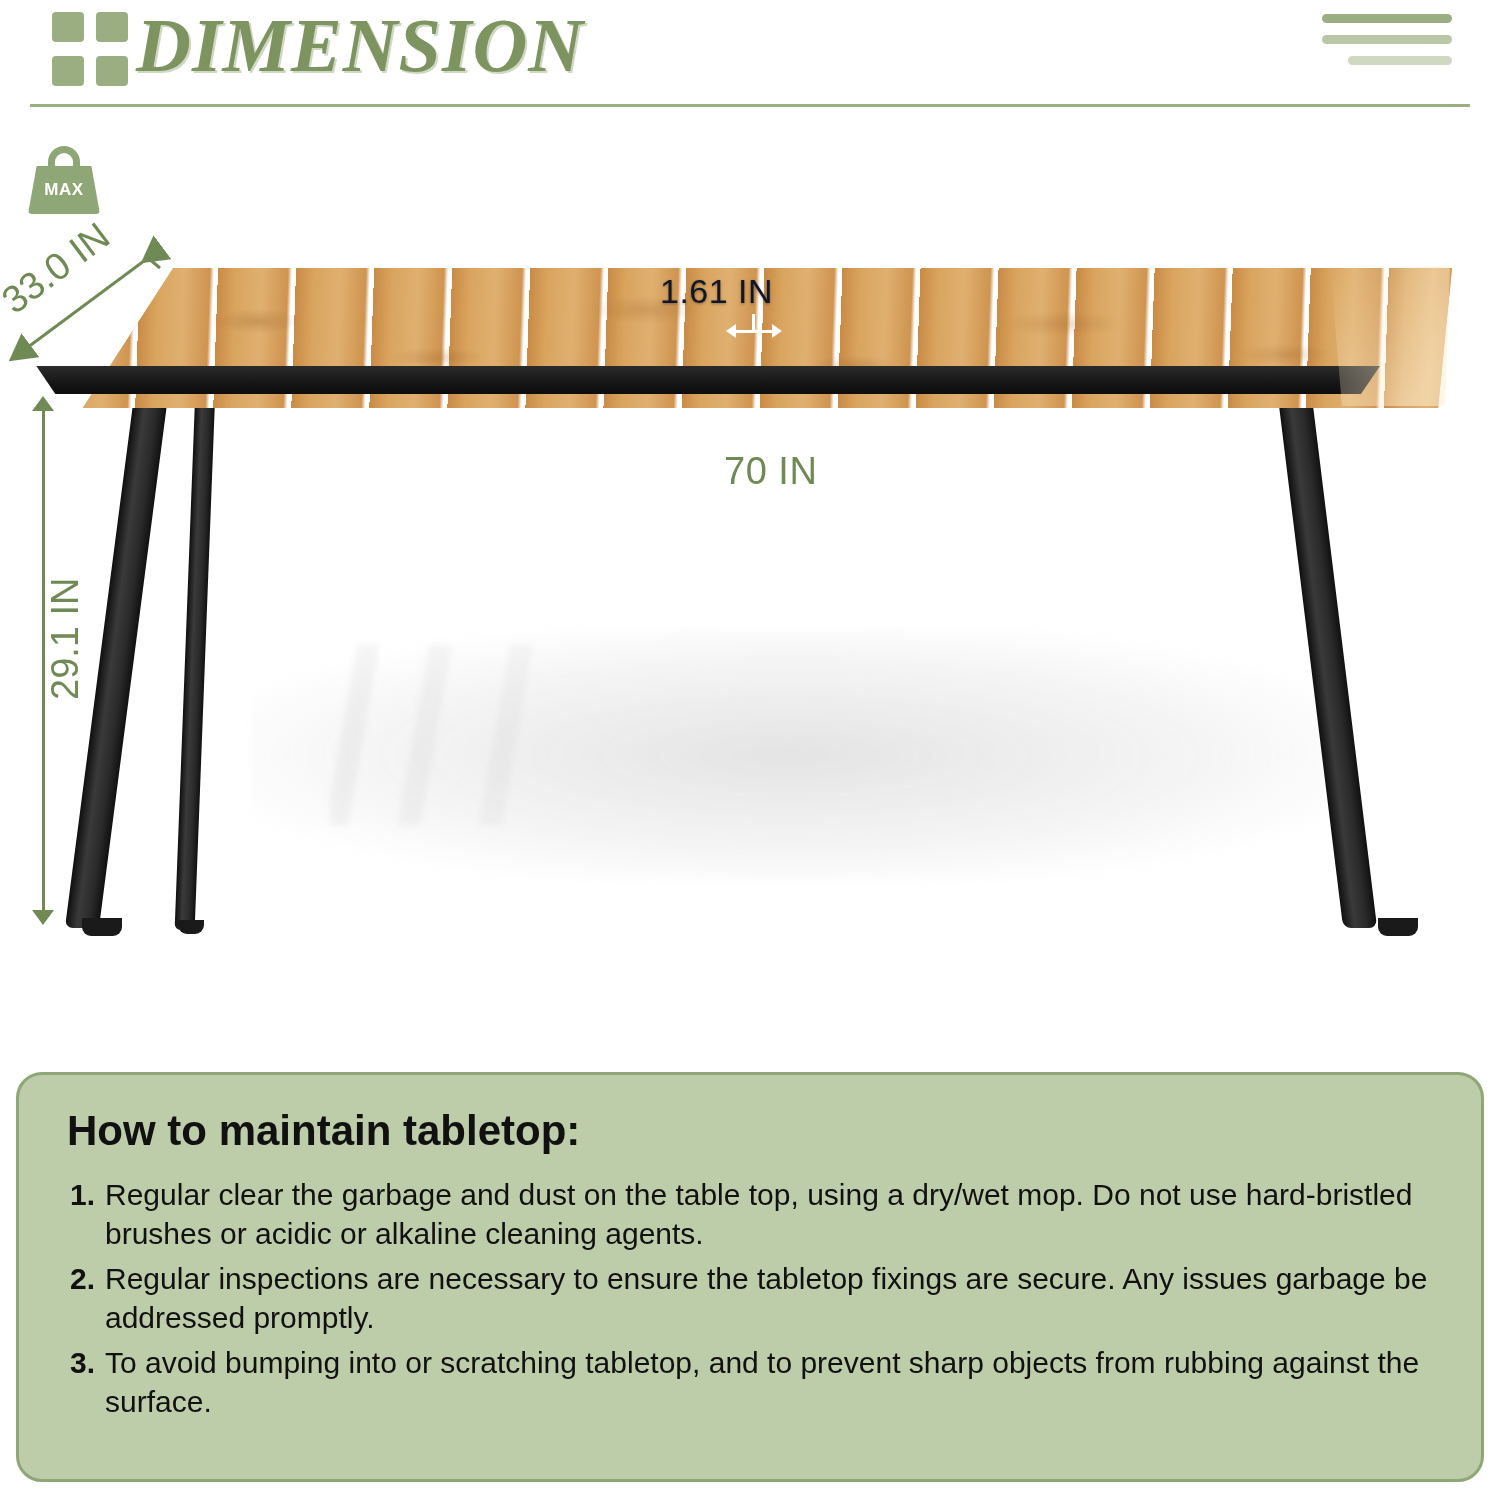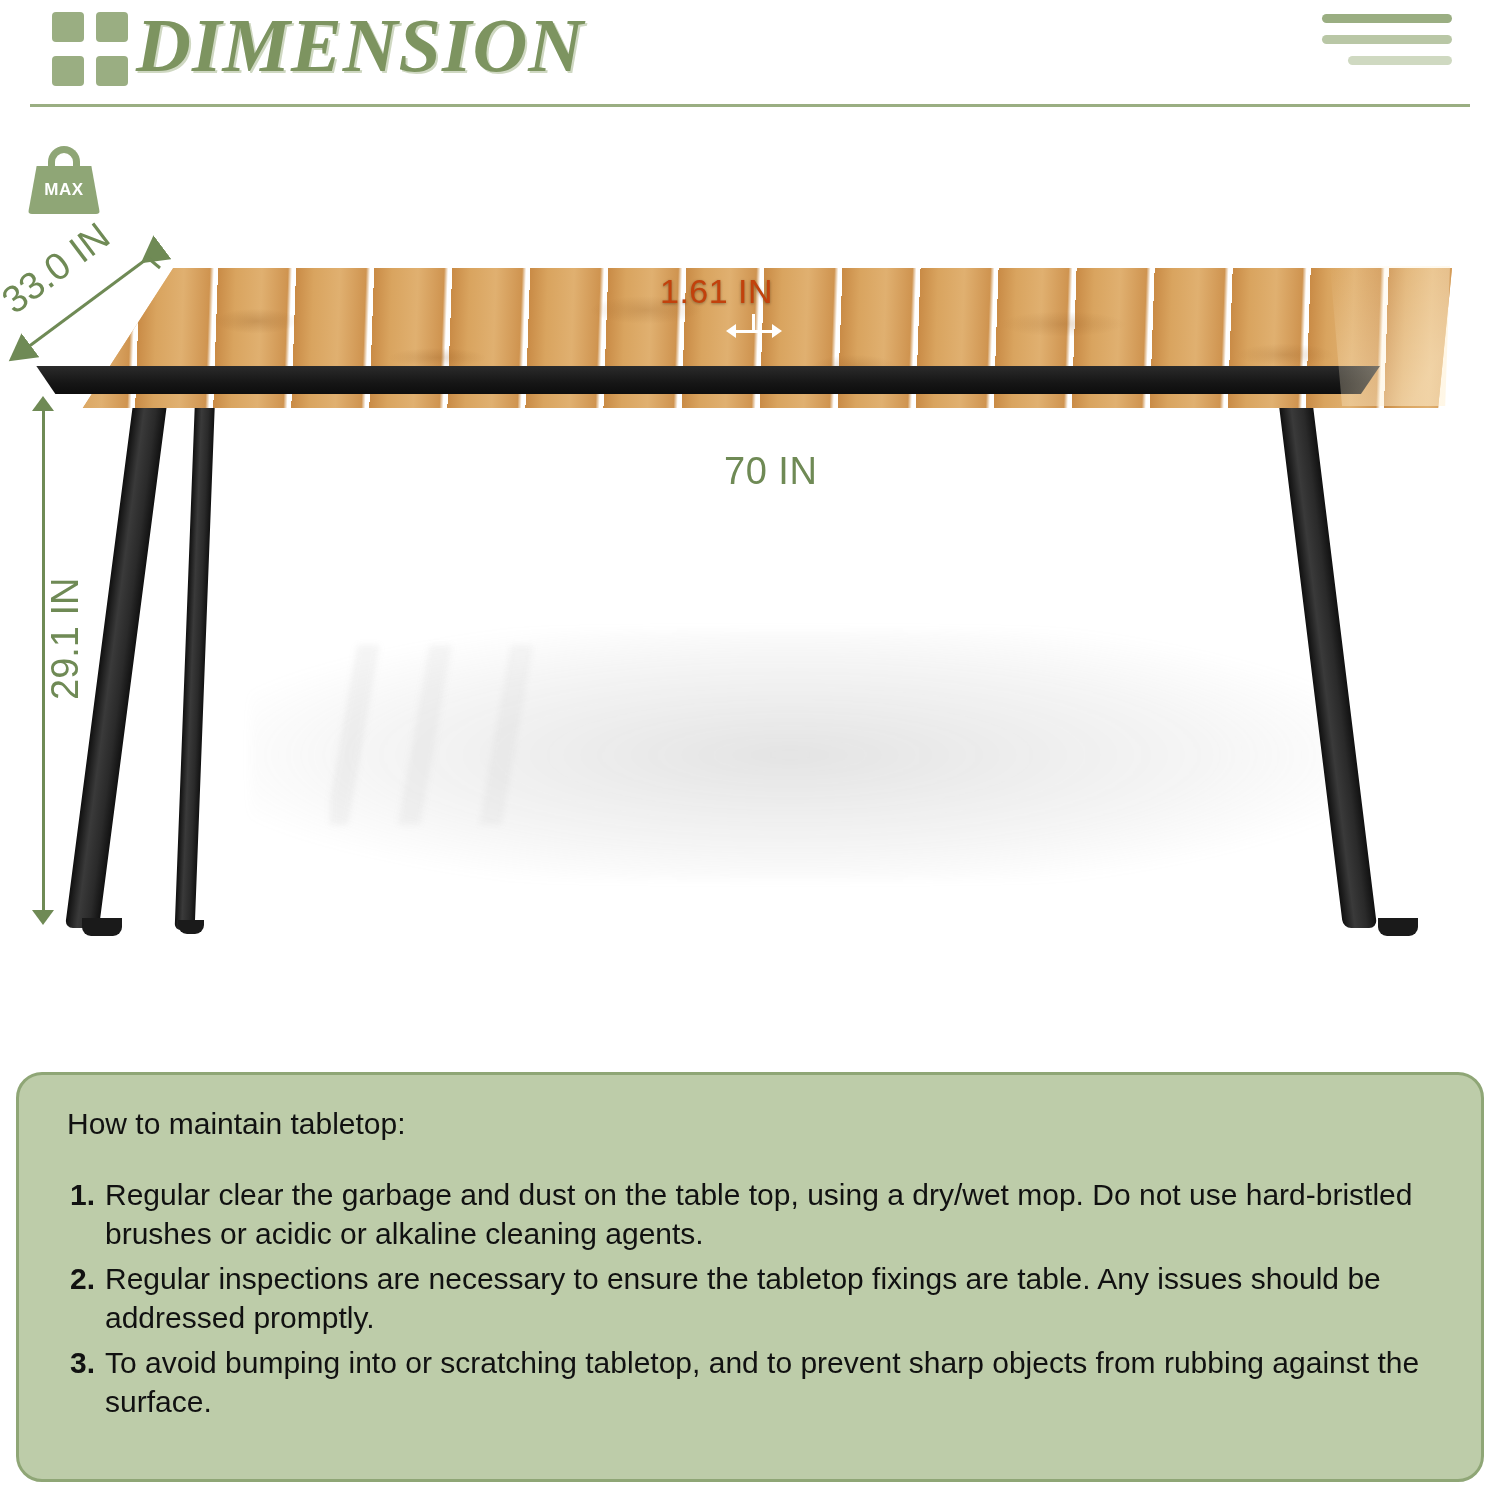--- a/index.html
+++ b/index.html
@@ -228,21 +228,21 @@
   }
   .foot.f1 { left: 82px;   top: 688px; }
   .foot.f2 { left: 178px;  top: 690px; width: 26px; height: 14px; }
   .foot.f3 { left: 1378px; top: 688px; }
 
   
   .thickness-label {
     position: absolute;
     left: 660px; top: 42px;
     font-size: 34px;
-    color: #c2410c;
+    color: #0f172a;
     font-weight: 500;
     text-shadow: 0 1px 3px rgba(0,0,0,0.35);
     letter-spacing: 0.5px;
   }
   .thickness-arrow {
     position: absolute;
     left: 726px; top: 84px;
     width: 56px; height: 26px;
   }
   .thickness-arrow .stem {
@@ -332,22 +332,22 @@
     width: 1468px; height: 410px;
     background: #bdcca9;
     border: 3px solid #8fa676;
     border-radius: 26px;
     box-sizing: border-box;
     overflow: hidden;
   }
   .maint-title {
     position: absolute;
     left: 48px; top: 32px;
-    font-size: 30px;
-    font-weight: normal;
+    font-size: 42px;
+    font-weight: bold;
     color: #111111;
   }
   .maint-list {
     position: absolute;
     left: 30px; top: 100px;
     width: 1400px;
   }
   .maint-item {
     display: flex;
     align-items: flex-start;
@@ -450,20 +450,20 @@
 
 <div class="maint-panel">
   <div class="maint-title">How to maintain tabletop:</div>
   <div class="maint-list">
     <div class="maint-item">
       <div class="maint-num">1.</div>
       <div class="maint-text">Regular clear the garbage and dust on the table top, using a dry/wet mop. Do not use hard-bristled brushes or acidic or alkaline cleaning agents.</div>
     </div>
     <div class="maint-item">
       <div class="maint-num">2.</div>
-      <div class="maint-text">Regular inspections are necessary to ensure the tabletop fixings are table. Any issues should be addressed promptly.</div>
+      <div class="maint-text">Regular inspections are necessary to ensure the tabletop fixings are secure. Any issues garbage be addressed promptly.</div>
     </div>
     <div class="maint-item">
       <div class="maint-num">3.</div>
       <div class="maint-text">To avoid bumping into or scratching tabletop, and to prevent sharp objects from rubbing against the surface.</div>
     </div>
   </div>
 </div>
 
 </body></html>

